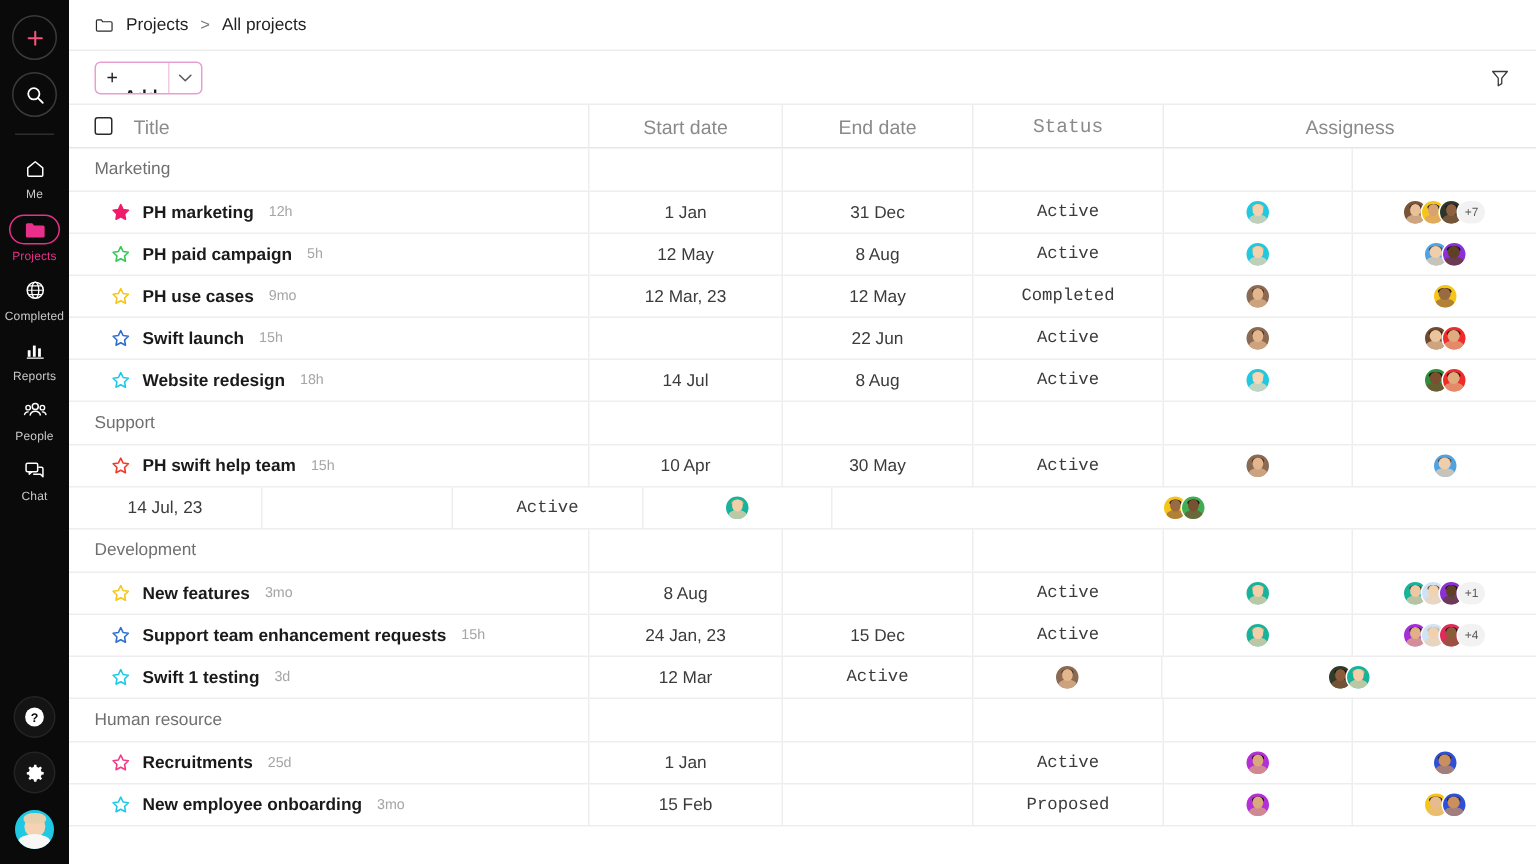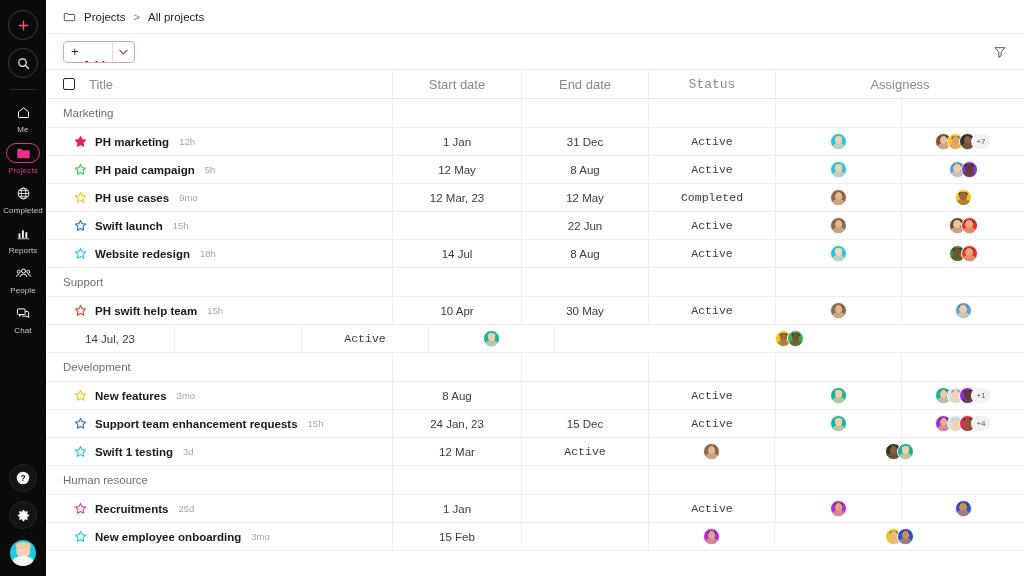--- a/index.html
+++ b/index.html
@@ -934,20 +934,23 @@
                 <span class="item-name">New employee onboarding</span>
                 <span class="item-time">3mo</span>
               </div>
             </div>
             <div class="c-start">
               <div class="cell">15 Feb</div>
             </div>
             <div class="c-end">
               <div class="cell"></div>
             </div>
+            <div class="c-status">
+              <div class="cell">Proposed</div>
+            </div>
             <div class="c-manager">
               <div class="cell">
                 <div class="avstack">
                   <div class="av" style="background: rgb(179, 47, 214);">
                     <div class="face-body" style="background: rgb(217, 168, 124); opacity: 0.75;"></div>
                     <div class="face-hair" style="background: rgb(29, 18, 9);"></div>
                     <div class="face-head" style="background: rgb(217, 168, 124);"></div>
                   </div>
                 </div>
               </div>

